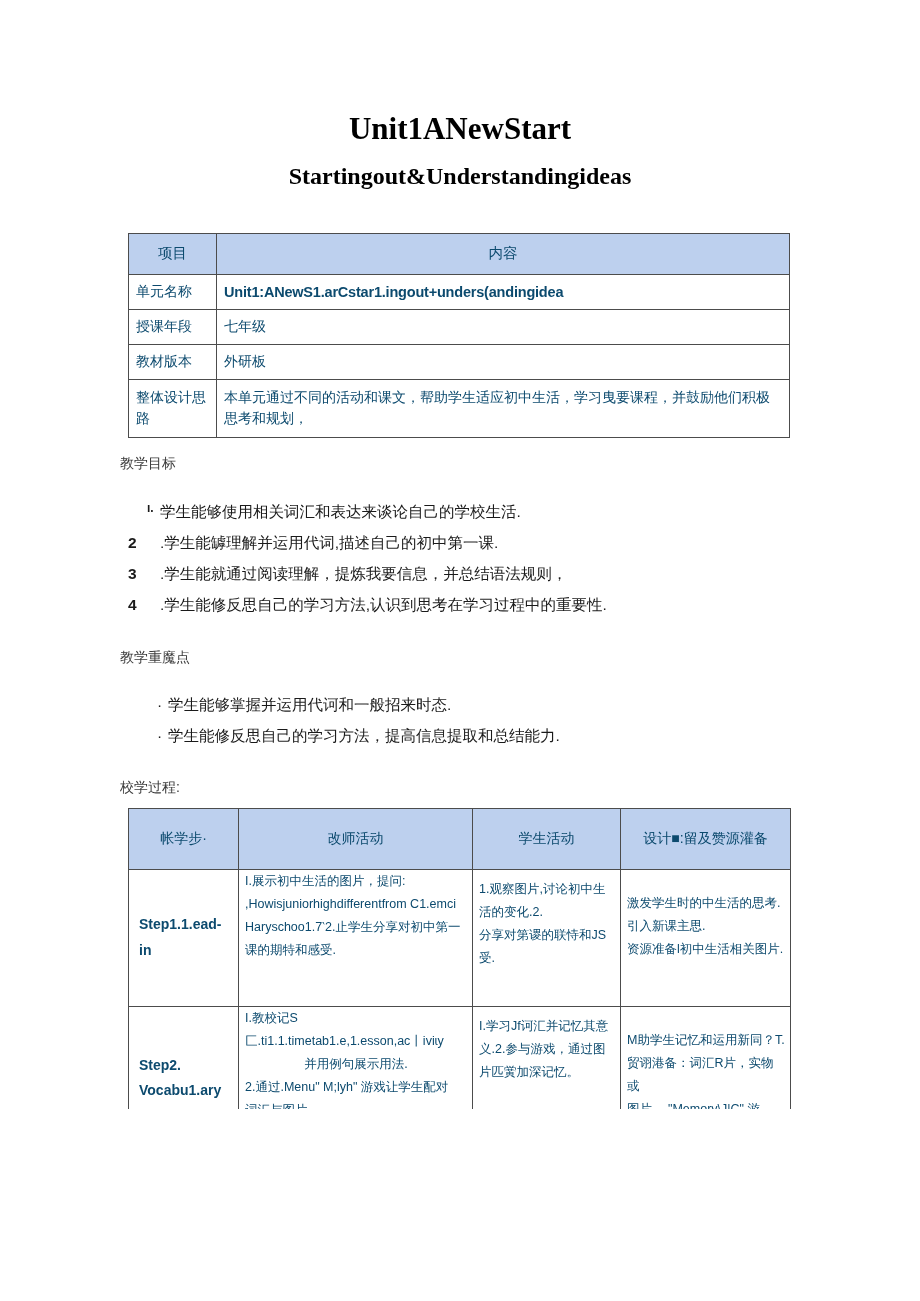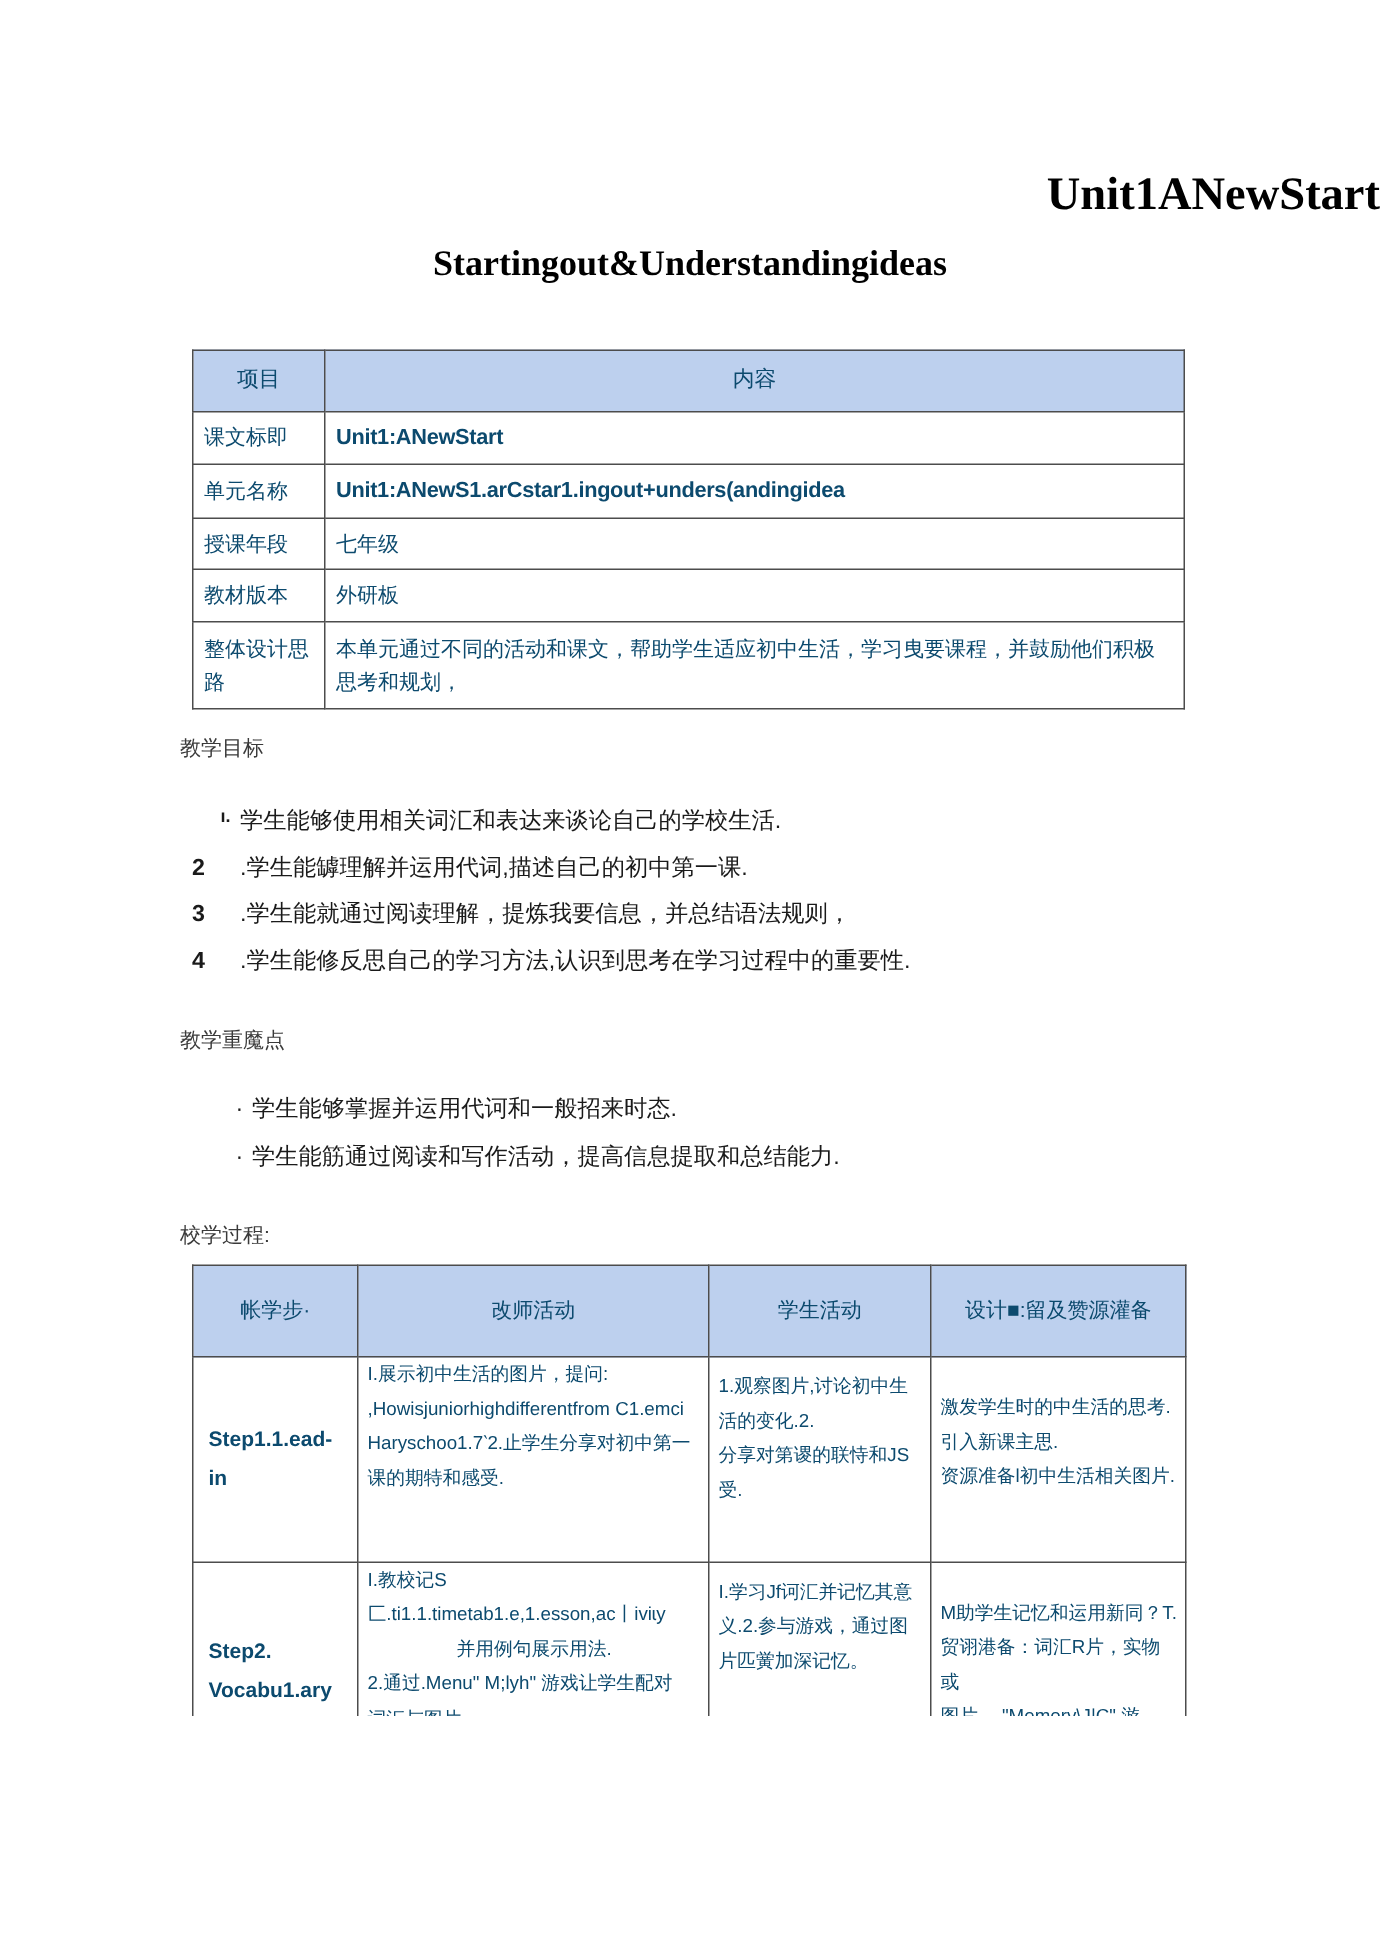--- a/index.html
+++ b/index.html
@@ -17,21 +17,21 @@
   }
   .page {
     position: relative;
     width: 920px;
     height: 1301px;
     box-sizing: border-box;
   }
 
   
   .doc-title {
-    text-align: right;
+    text-align: center;
     font-family: "Liberation Serif", "DejaVu Serif", serif;
     font-weight: bold;
     font-size: 31px;
     letter-spacing: 0px;
     margin: 0;
     padding-top: 112px;
     line-height: 1.1;
   }
   .doc-subtitle {
     text-align: center;
@@ -212,24 +212,20 @@
         <col>
       </colgroup>
     <thead>
       <tr>
         <th>项目</th>
         <th>内容</th>
       </tr>
     </thead>
     <tbody>
       <tr class="bold-row">
-        <td class="label">课文标即</td>
-        <td class="value">Unit1:ANewStart</td>
-      </tr>
-      <tr class="bold-row">
         <td class="label">单元名称</td>
         <td class="value">Unit1:ANewS1.arCstar1.ingout+unders(andingidea</td>
       </tr>
       <tr>
         <td class="label">授课年段</td>
         <td class="value">七年级</td>
       </tr>
       <tr>
         <td class="label">教材版本</td>
         <td class="value">外研板</td>
@@ -264,21 +260,21 @@
 
   <div class="section-heading" style="padding-top:26px">教学重魔点</div>
 
   <ul class="keypoints">
     <li>
       <span class="dot">·</span>
       <span>学生能够掌握并运用代诃和一般招来时态.</span>
     </li>
     <li>
       <span class="dot">·</span>
-      <span>学生能筋通过阅读和写作活动，提高信息提取和总结能力.</span>
+      <span>学生能修反思自己的学习方法，提高信息提取和总结能力.</span>
     </li>
   </ul>
 
   <div class="section-heading" style="padding-top:24px">校学过程:</div>
 
   <div class="process-wrap">
     <table class="process-table">
       <colgroup>
         <col class="c1">
           <col class="c2">

